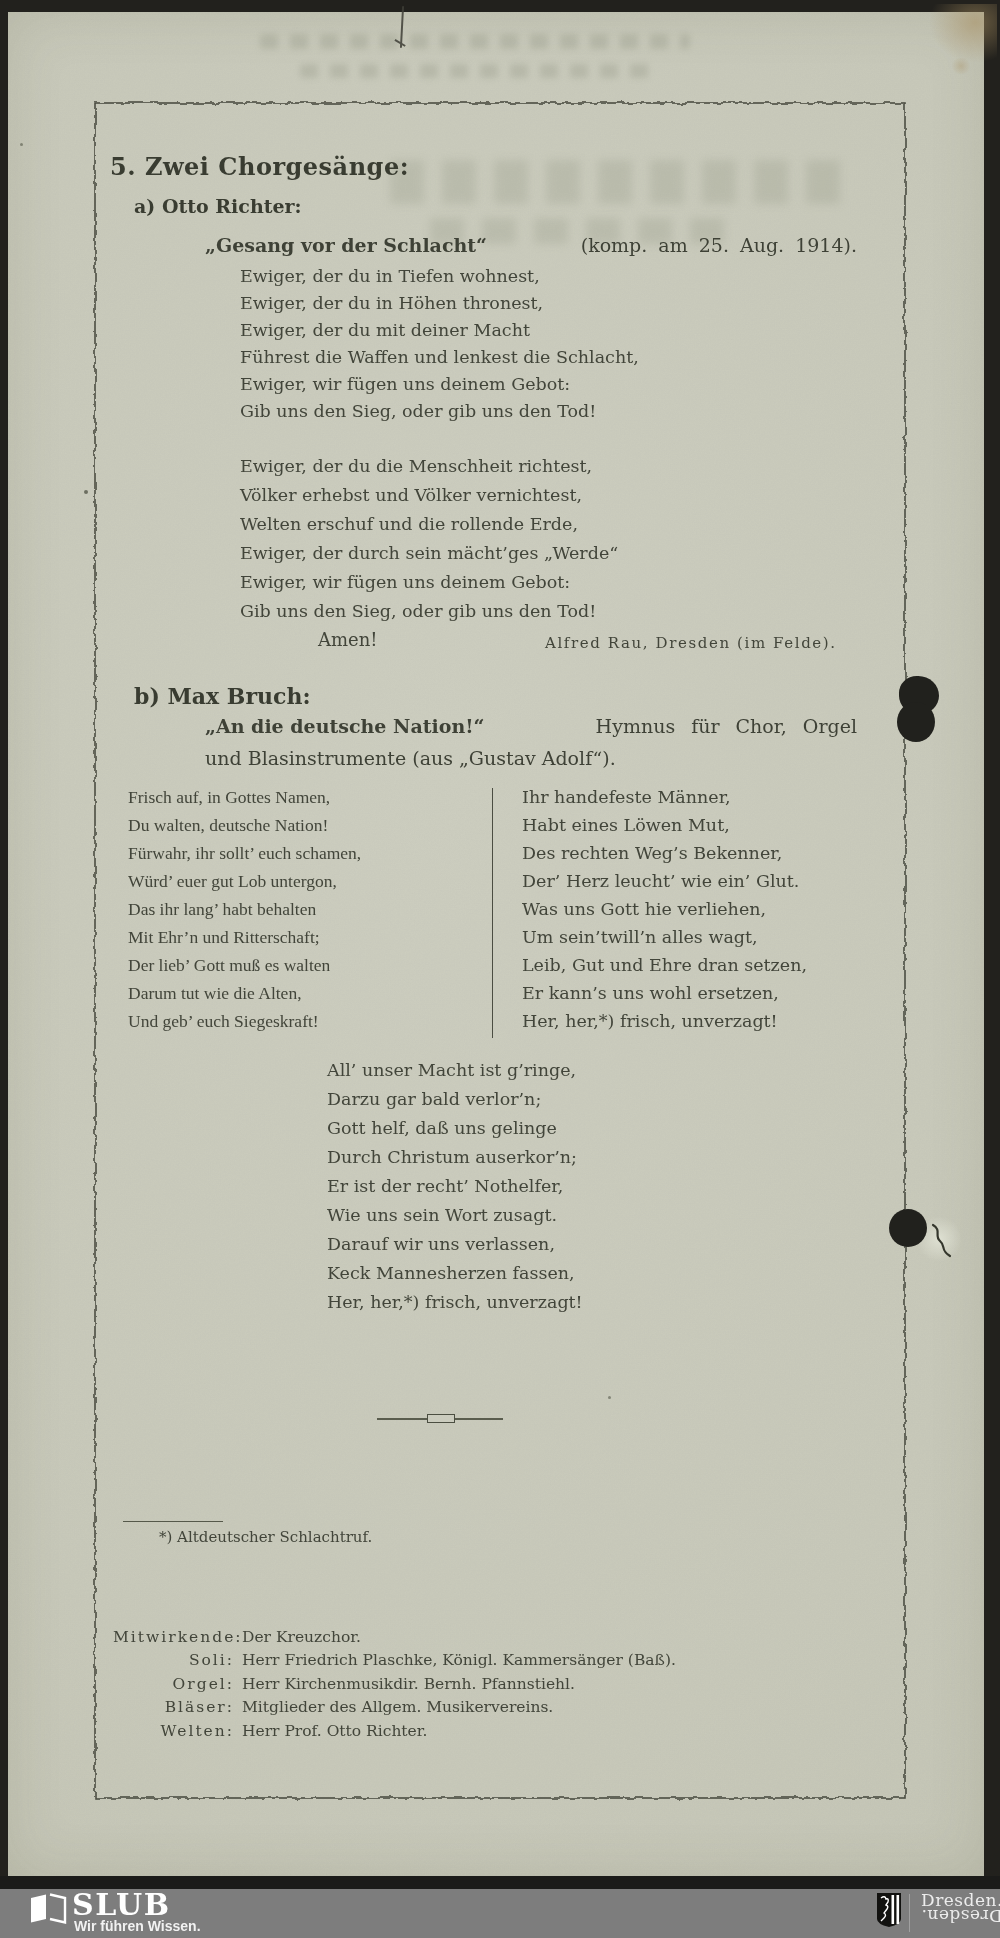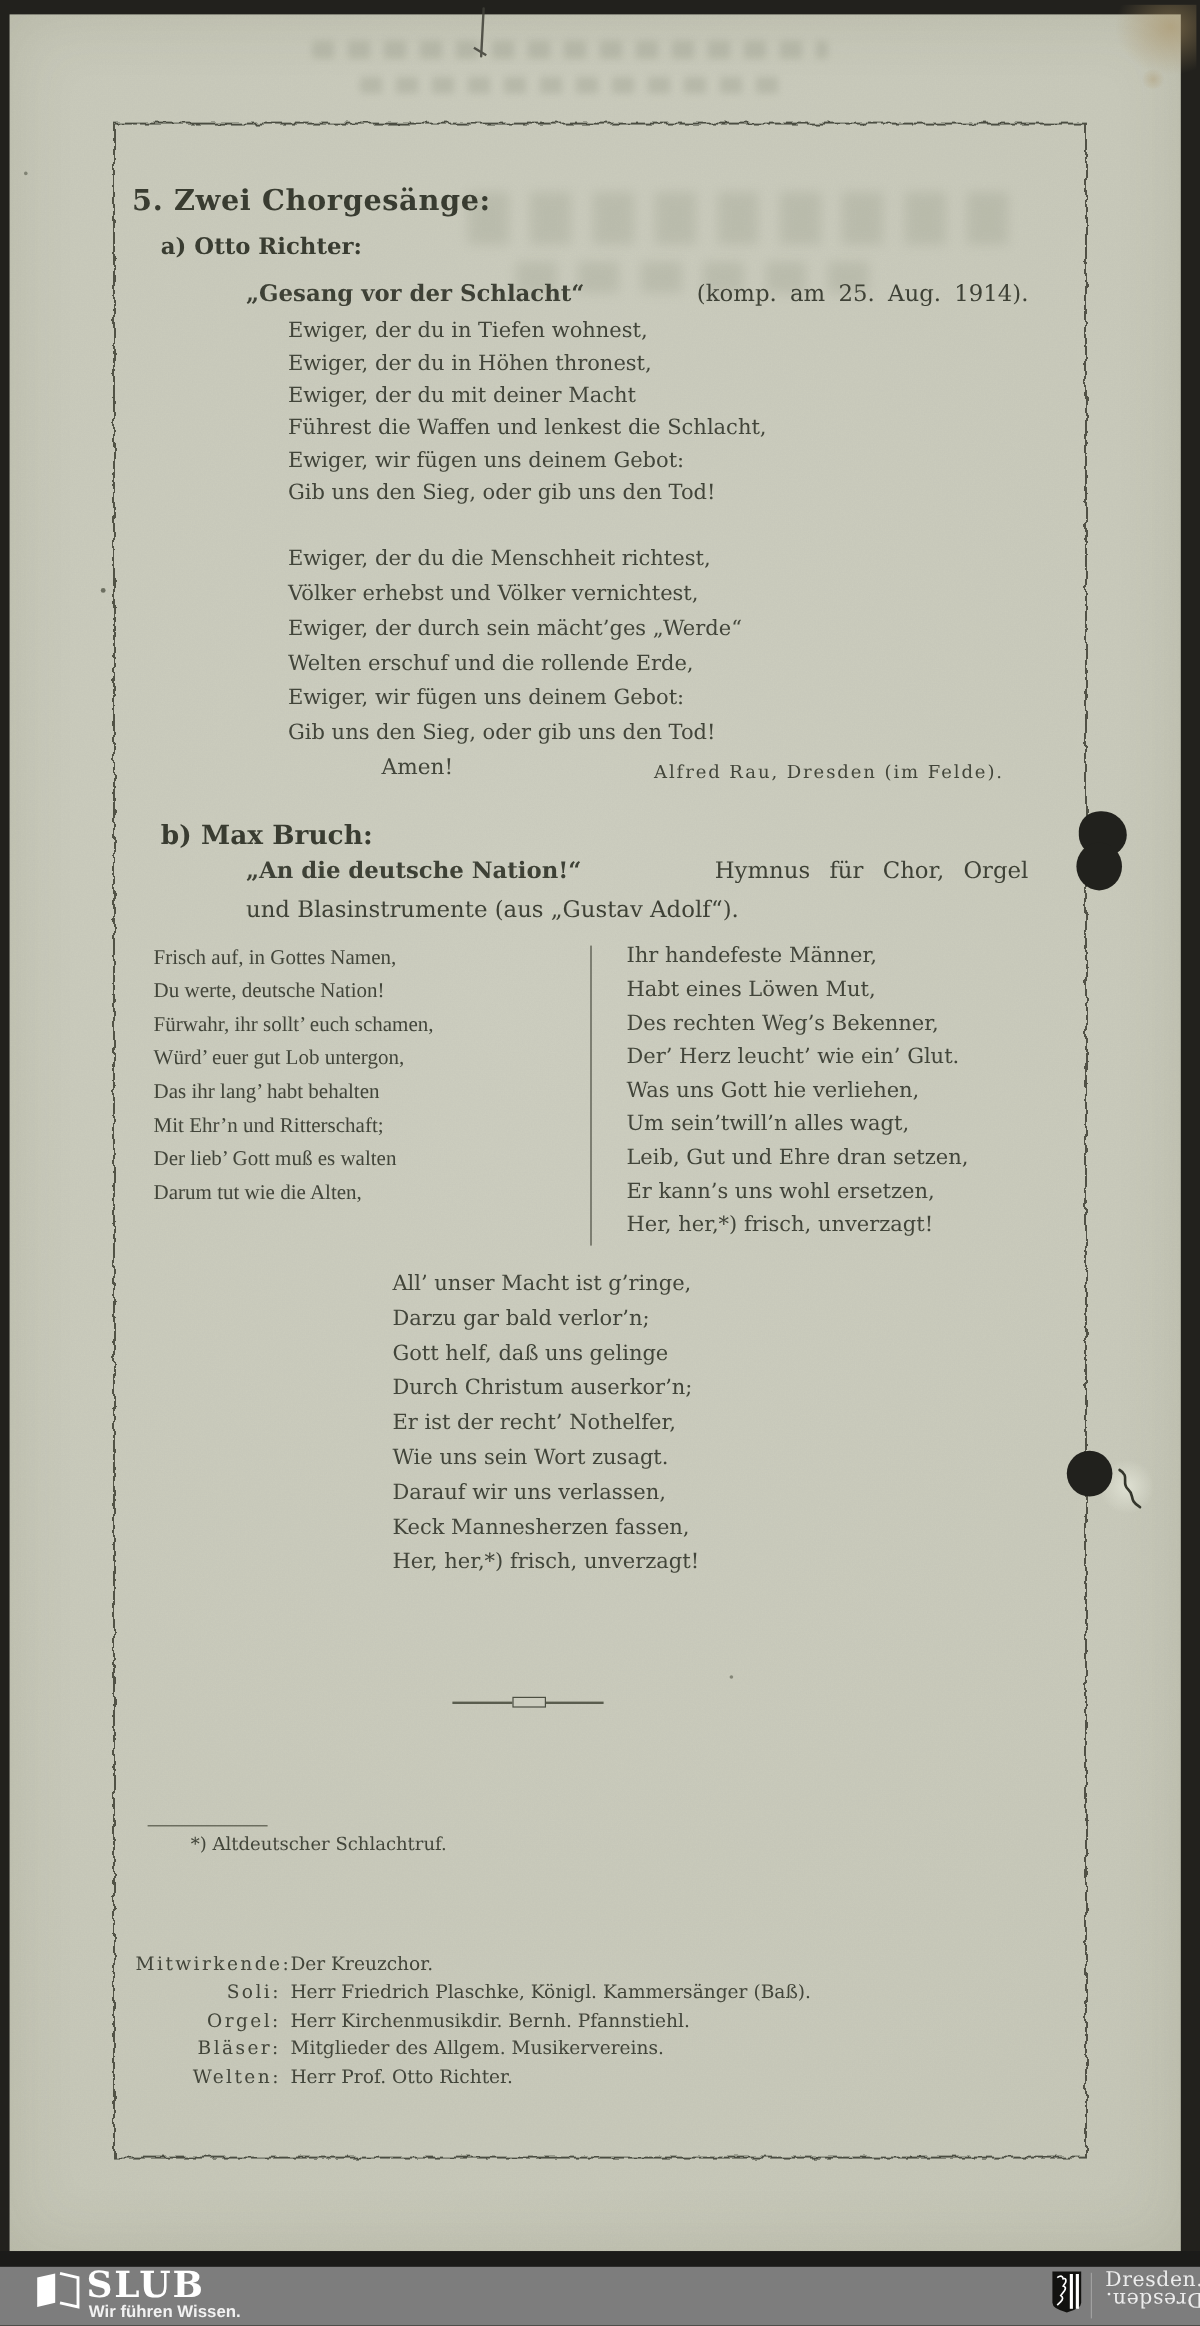--- a/index.html
+++ b/index.html
@@ -139,46 +139,47 @@
     <div>Ewiger, der du in Höhen thronest,</div>
     <div>Ewiger, der du mit deiner Macht</div>
     <div>Führest die Waffen und lenkest die Schlacht,</div>
     <div>Ewiger, wir fügen uns deinem Gebot:</div>
     <div>Gib uns den Sieg, oder gib uns den Tod!</div>
   </div>
 
   <div class="abs ink stanza stanza-2">
     <div>Ewiger, der du die Menschheit richtest,</div>
     <div>Völker erhebst und Völker vernichtest,</div>
+    <div>Welten erschuf und die rollende Erde,</div>
     <div>Ewiger, der durch sein mächt’ges „Werde“</div>
-    <div>Welten erschuf und die rollende Erde,</div>
     <div>Ewiger, wir fügen uns deinem Gebot:</div>
     <div>Gib uns den Sieg, oder gib uns den Tod!</div>
   </div>
 
   <div class="abs ink amen">Amen!</div>
   <div class="abs ink attribution">Alfred Rau, Dresden (im Felde).</div>
 
   <div class="abs ink composer-b">b) Max Bruch:</div>
 
   <div class="abs workline work-b1">
     <span class="wt">„An die deutsche Nation!“</span>
     <span class="wn-wide">Hymnus für Chor, Orgel</span>
   </div>
   <div class="abs ink work-b2">und Blasinstrumente (aus „Gustav Adolf“).</div>
 
   <div class="abs ink stanza col col-left">
     <div>Frisch auf, in Gottes Namen,</div>
-    <div>Du werte, deutsche Nation!</div>
+    <div>Du walten, deutsche Nation!</div>
     <div>Fürwahr, ihr sollt’ euch schamen,</div>
     <div>Würd’ euer gut Lob untergon,</div>
     <div>Das ihr lang’ habt behalten</div>
     <div>Mit Ehr’n und Ritterschaft;</div>
     <div>Der lieb’ Gott muß es walten</div>
     <div>Darum tut wie die Alten,</div>
+    <div>Und geb’ euch Siegeskraft!</div>
   </div>
 
   <div class="abs col-divider"></div>
 
   <div class="abs ink stanza col col-right">
     <div>Ihr handefeste Männer,</div>
     <div>Habt eines Löwen Mut,</div>
     <div>Des rechten Weg’s Bekenner,</div>
     <div>Der’ Herz leucht’ wie ein’ Glut.</div>
     <div>Was uns Gott hie verliehen,</div>

